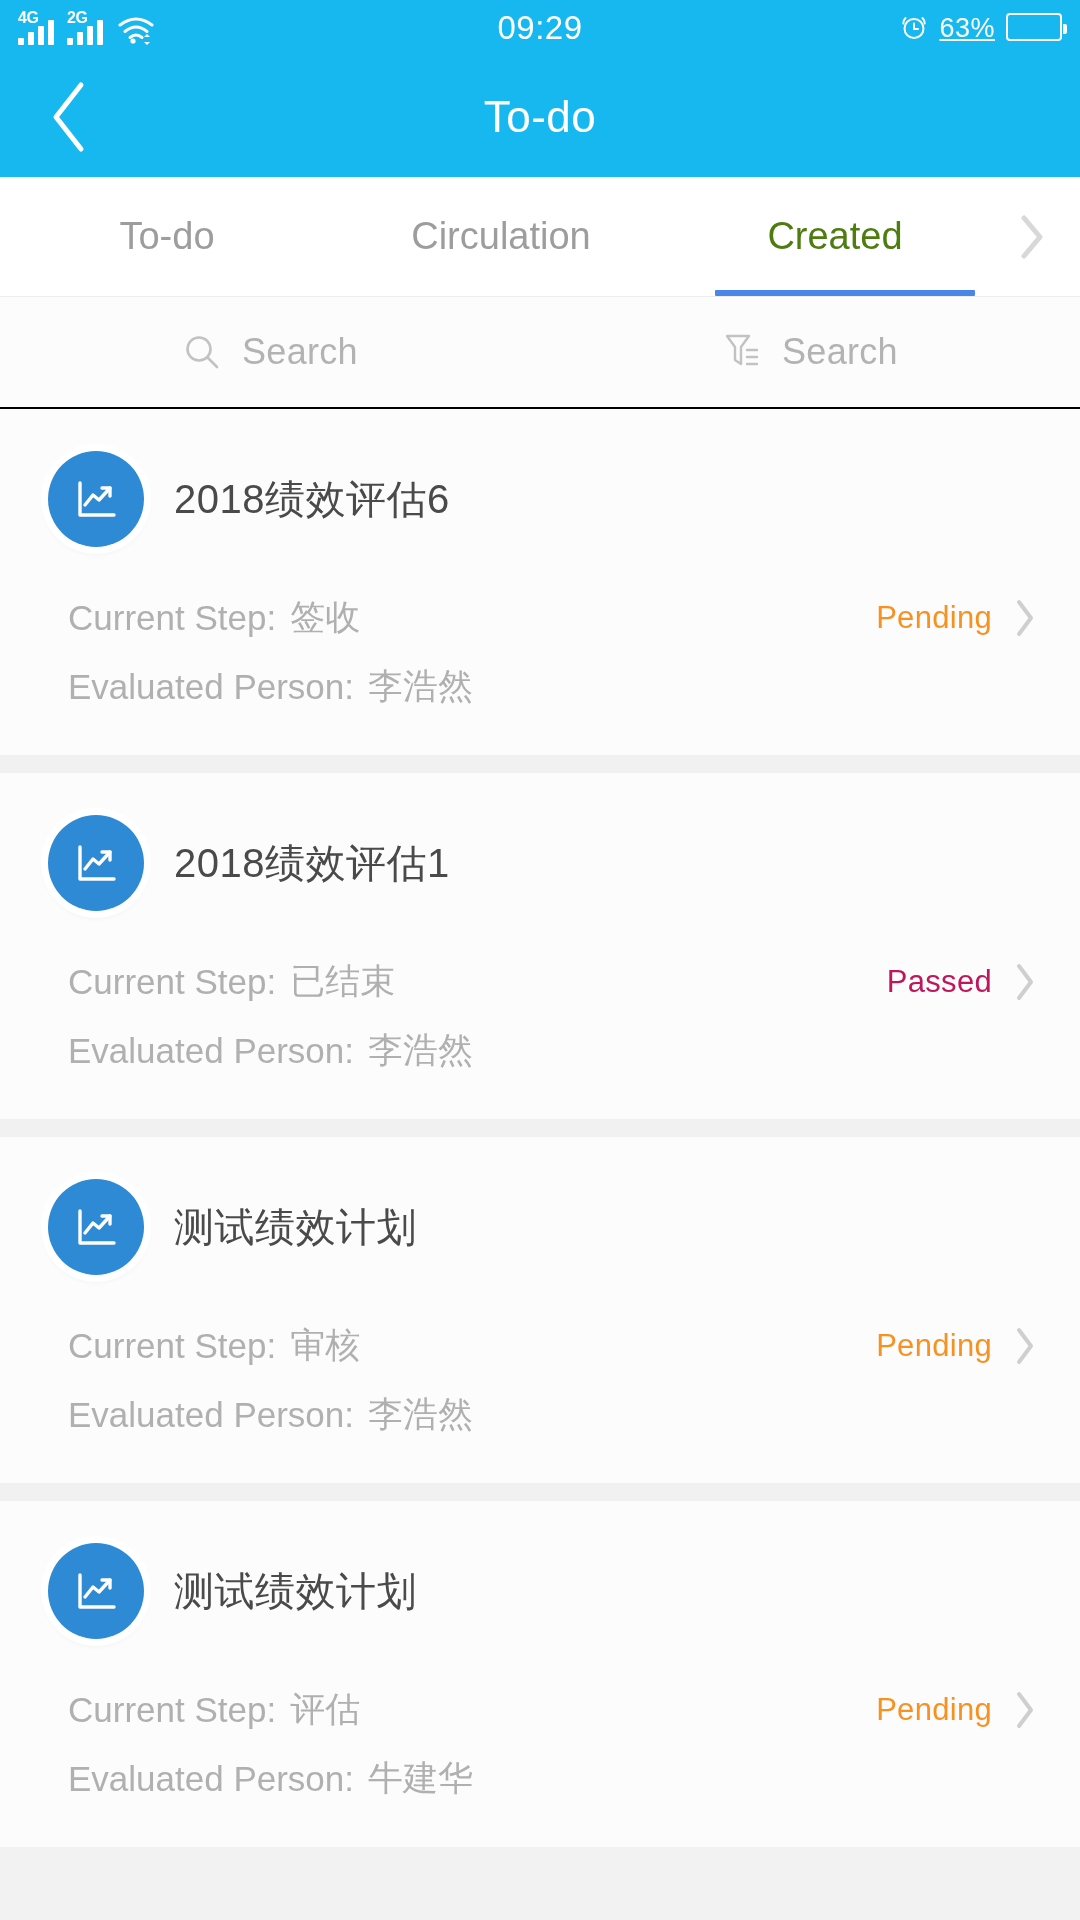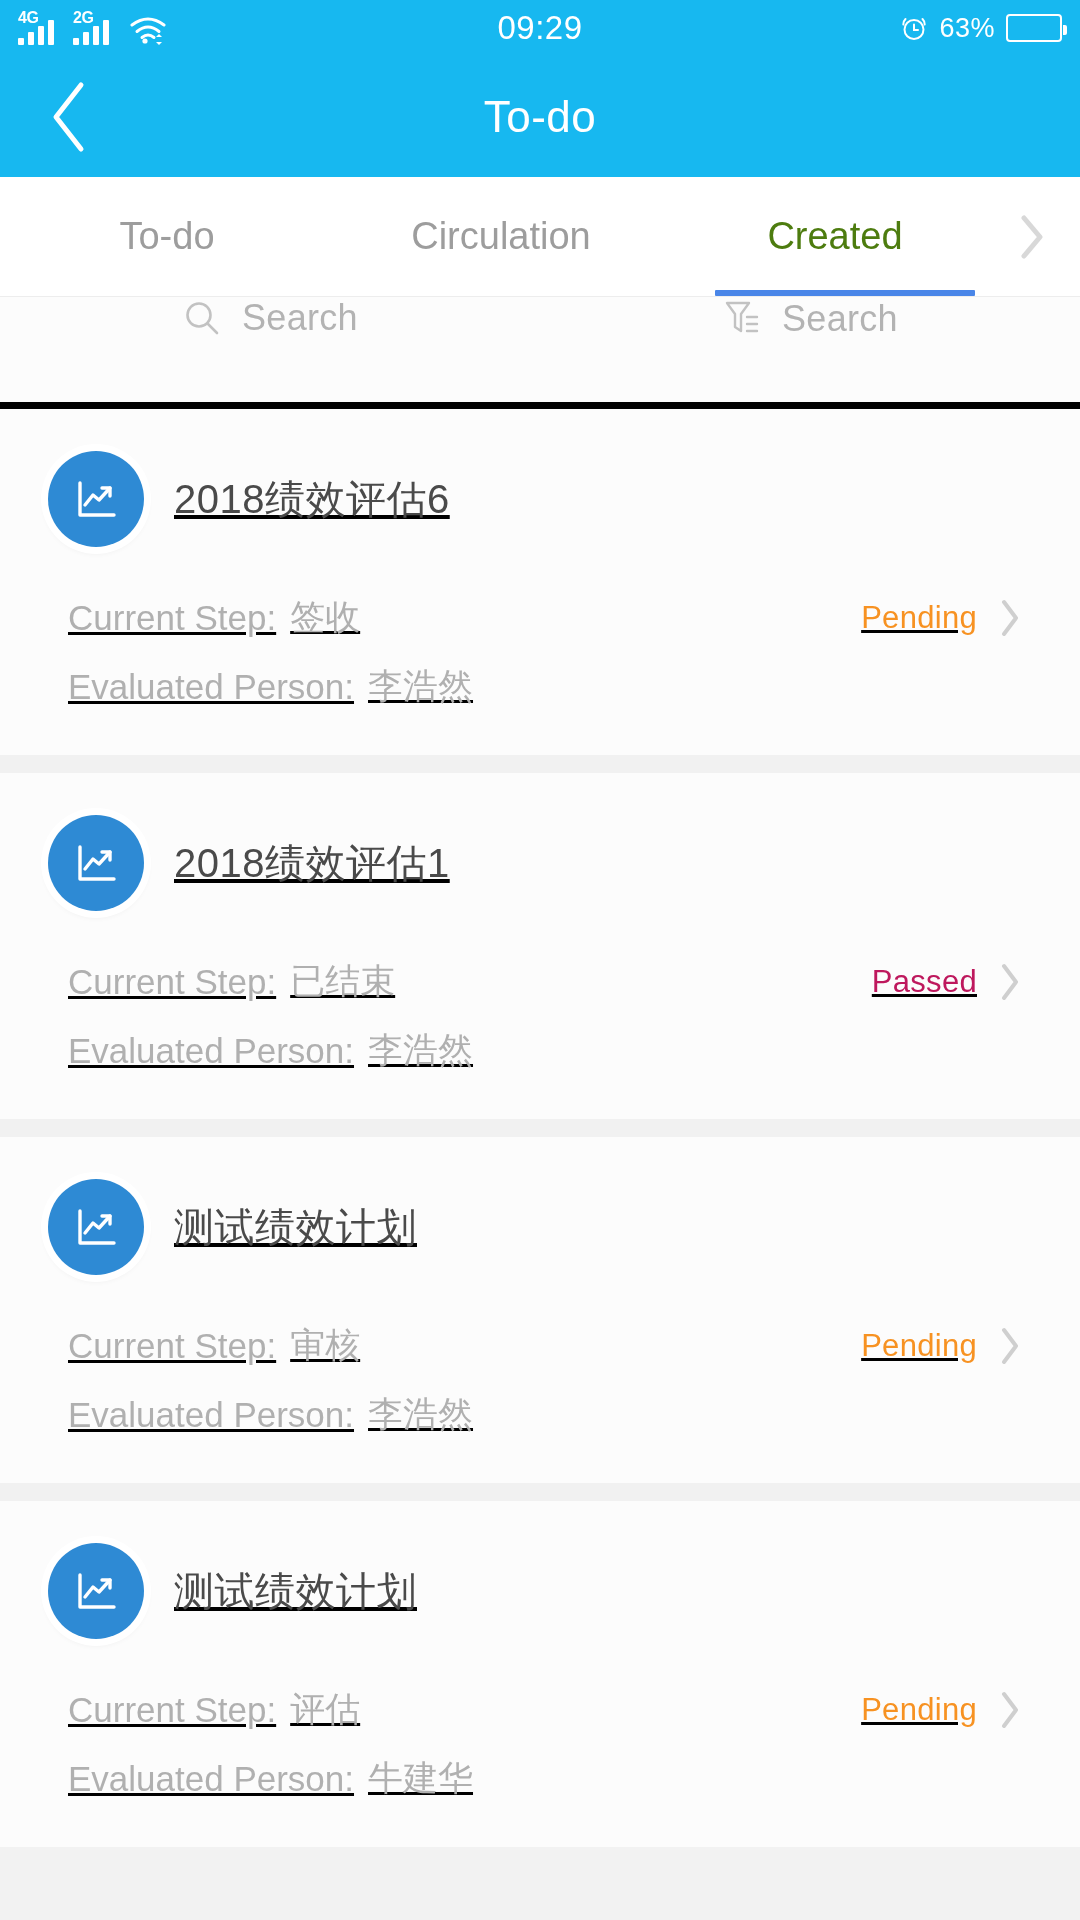--- a/index.html
+++ b/index.html
@@ -11,21 +11,21 @@
     -webkit-font-smoothing:antialiased;
   }
 
   
   .statusbar {
     height:56px; background:#17b8f0;
     display:flex; align-items:center;
     padding:0 18px; color:#ffffff;
     position:relative;
   }
-  .sb-left { display:flex; align-items:flex-end; gap:19px; }
+  .sb-left { display:flex; align-items:flex-end; gap:13px; }
   .signal { display:flex; align-items:flex-end; position:relative; height:34px; }
   .signal .gen {
     position:absolute; top:-1px; left:0;
     font-size:16px; font-weight:bold; line-height:1;
     letter-spacing:-0.5px;
   }
   .signal .bars { display:flex; align-items:flex-end; gap:4px; margin-top:17px; }
   .signal .bars i { display:block; width:6px; background:#ffffff; border-radius:1px; }
   .signal .bars i:nth-child(1){ height:7px; }
   .signal .bars i:nth-child(2){ height:13px; }
@@ -33,22 +33,22 @@
   .signal .bars i:nth-child(4){ height:25px; }
 
   .wifi { width:36px; height:30px; margin-left:2px; }
 
   .sb-center {
     position:absolute; left:0; right:0; top:0; bottom:0;
     display:flex; align-items:center; justify-content:center;
     font-size:33px; letter-spacing:0.5px;
   }
   .sb-right {
-    margin-left:auto; display:flex; align-items:center; gap:11px;
-    position:relative; z-index:2;
+    margin-left:auto; display:flex; gap:11px;
+    position:relative; z-index:2;text-decoration:underline;
   }
   .alarm-icon { width:28px; height:28px; }
   .batt-pct { font-size:27px; letter-spacing:0.5px; }
   .battery {
     width:56px; height:28px; border:2.5px solid #ffffff; border-radius:4px;
     position:relative; padding:3px;
   }
   .battery::after {
     content:""; position:absolute; right:-7px; top:9px;
     width:4px; height:10px; background:#ffffff; border-radius:0 2px 2px 0;
@@ -87,36 +87,35 @@
     height:6px; background:#4a86e8; border-radius:1px;
   }
   .tab-more {
     width:78px; display:flex; align-items:center; justify-content:center;
     padding-right:18px;
   }
 
   
   .searchbar {
     height:112px; background:#fcfcfc;
-    display:flex; align-items:flex-start;
-    border-bottom:7px solid #000000;
+    display:flex; align-items:center;
+    border-bottom:2px solid #000000;
   }
   .sb-cell {
     flex:1; display:flex; align-items:center; justify-content:center; gap:20px;
     font-size:36px; color:#b3b3b3;
   }
   .sb-cell .lbl { letter-spacing:0.3px; }
 
   
   .list { background:#f1f1f1; }
   .card {
     background:#fcfcfc;
-    padding:42px 59px 34px 48px;
+    padding:42px 44px 34px 48px;
     margin-bottom:18px;
-    text-decoration:underline;
   }
   .card-head { display:flex; align-items:center; gap:30px; margin-bottom:36px; }
   .avatar {
     width:96px; height:96px; border-radius:50%;
     background:#2e8ad4;
     display:flex; align-items:center; justify-content:center;
     flex:0 0 auto;
     box-shadow:0 0 0 7px #ffffff, 0 3px 9px rgba(0,0,0,0.16);
   }
   .card-title {

